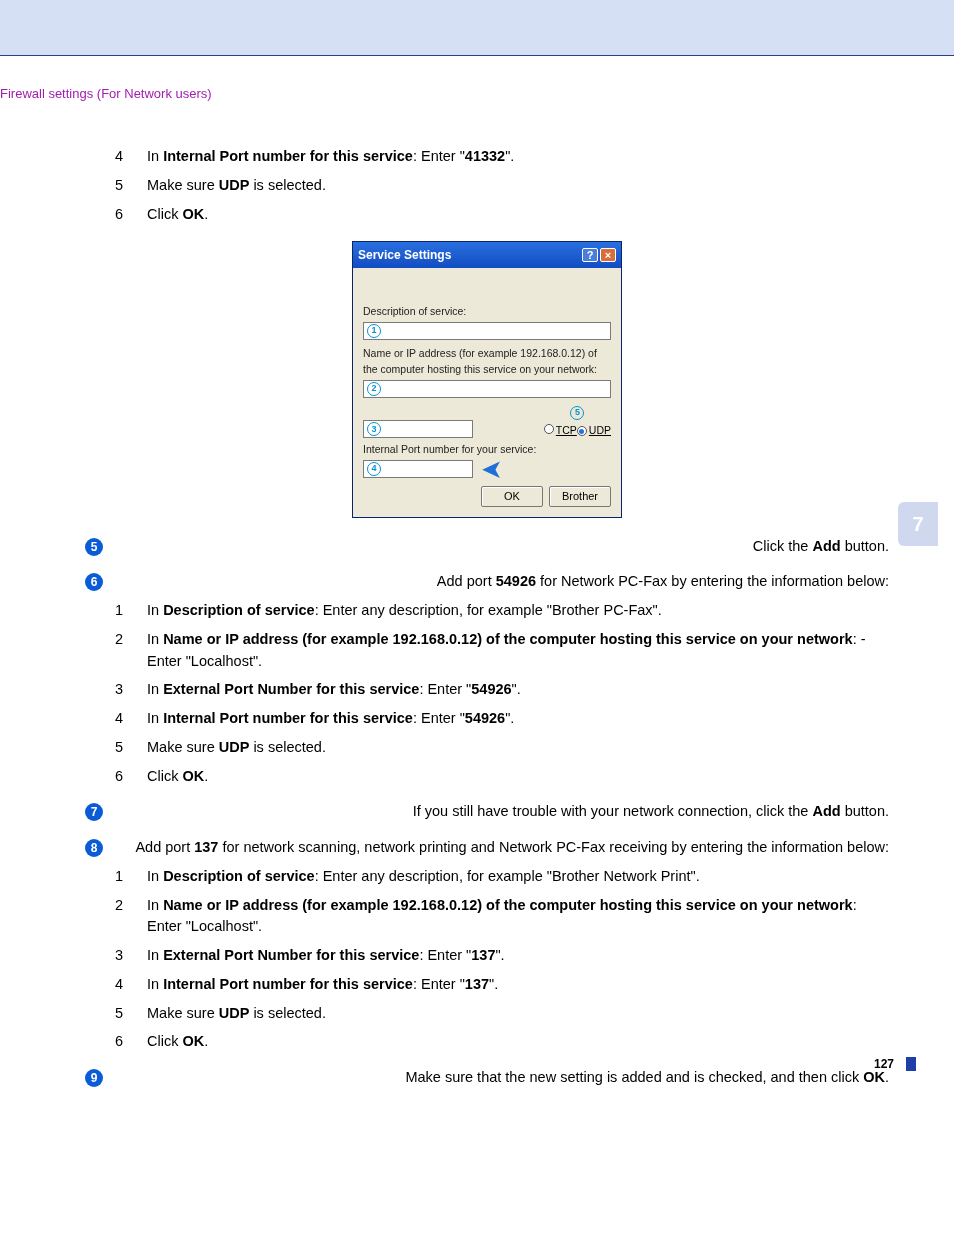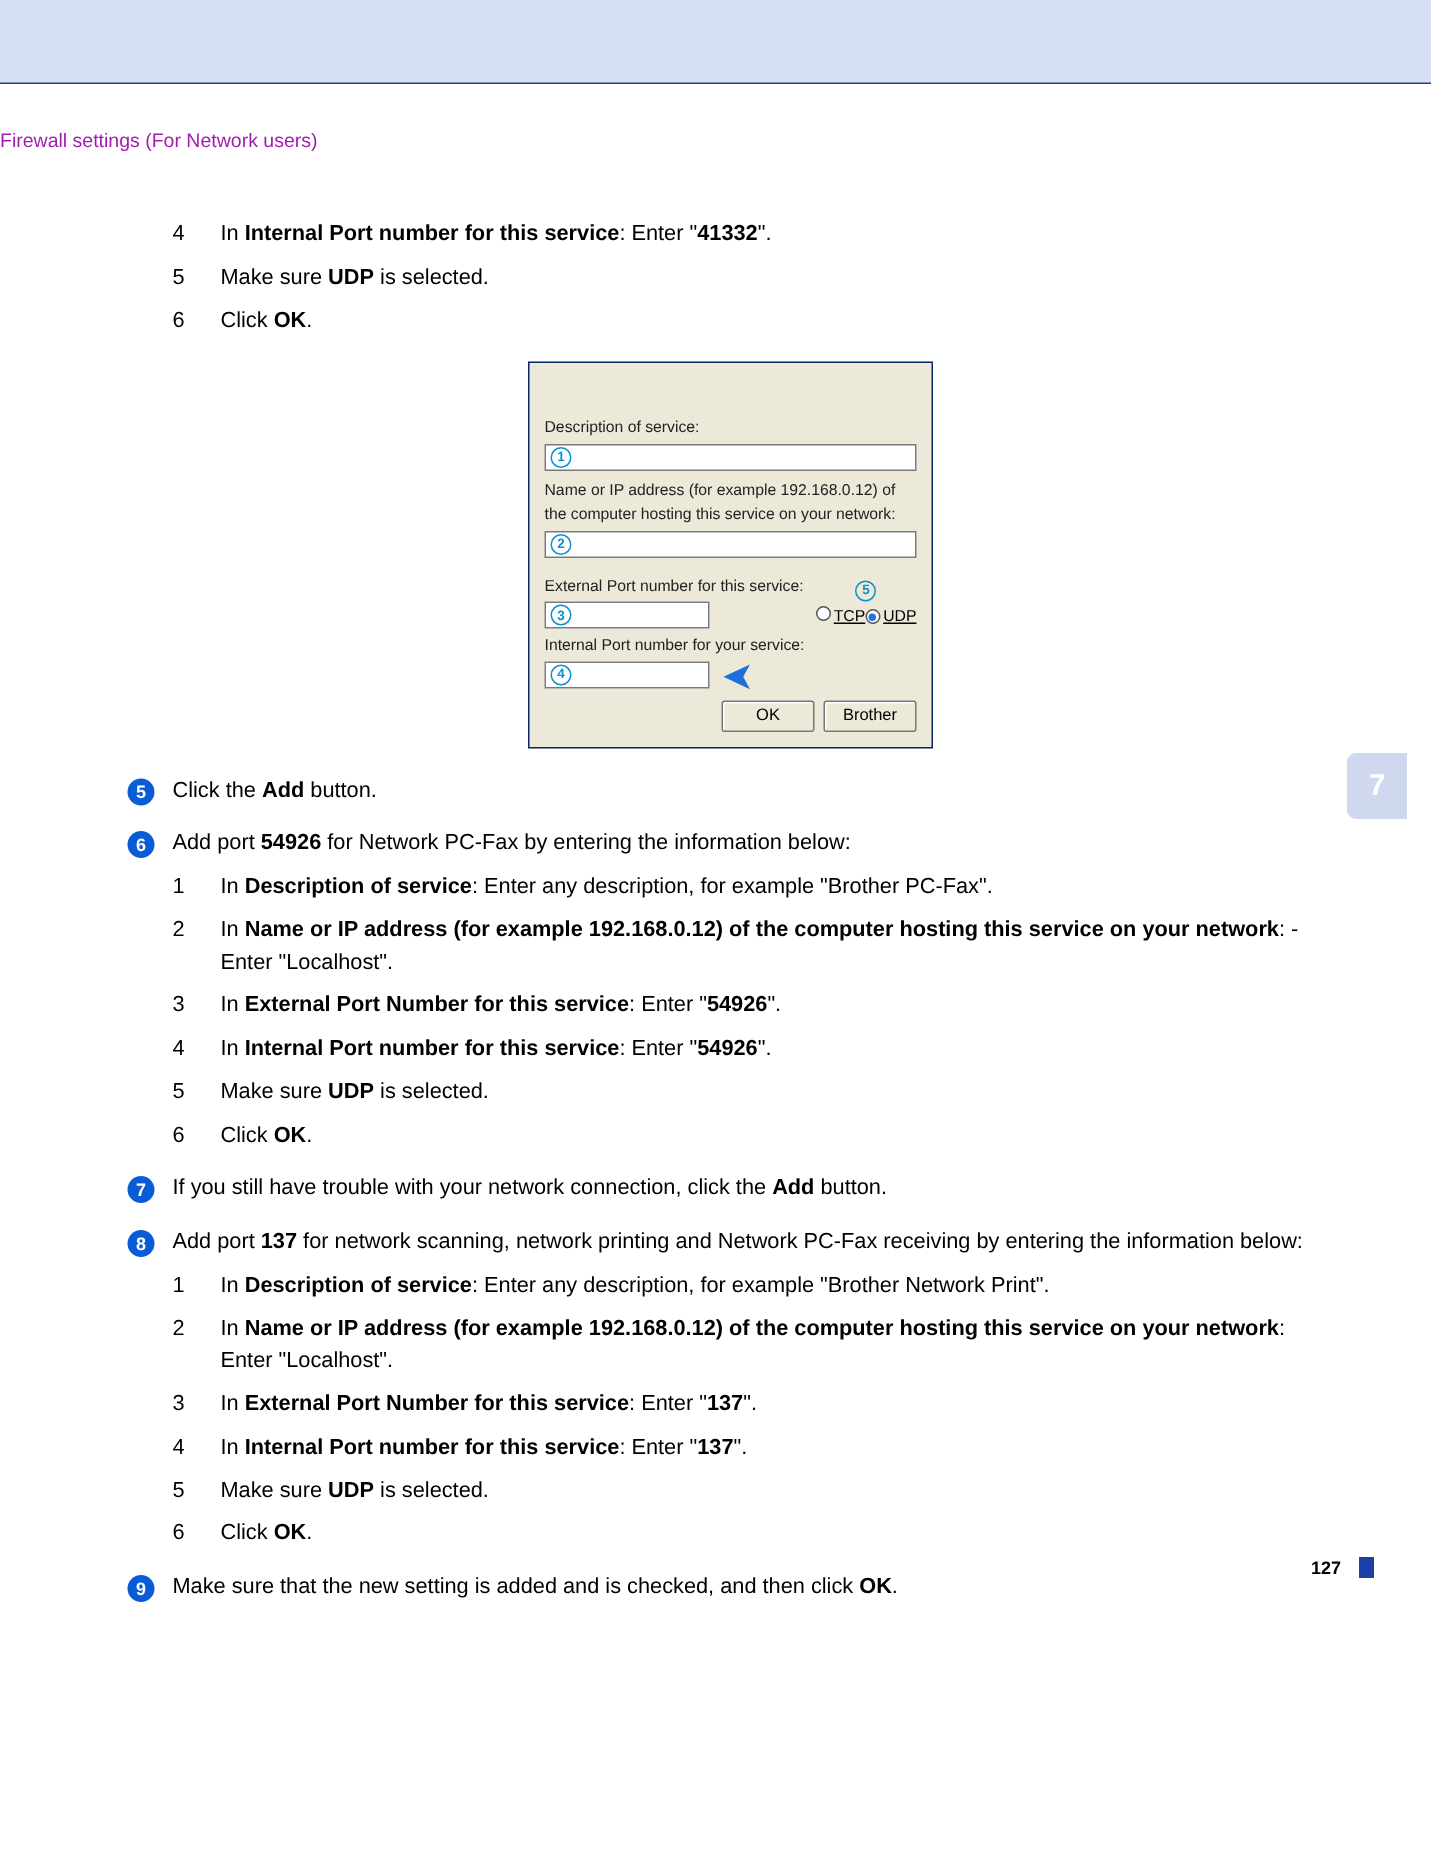--- a/index.html
+++ b/index.html
@@ -48,21 +48,21 @@
     color: #fff;
     font-weight: bold;
     font-size: 12px;
     display: inline-flex;
     align-items: center;
     justify-content: center;
     margin-right: 12px;
     margin-top: 2px;
     flex-shrink: 0;
   }
-  .bullet-step .txt { flex: 1; }
+  .bullet-step .txt { flex: 1; text-align: right; }
   .sub { margin-left: 30px; }
   .b { font-weight: bold; }
   .side-tab {
     position: absolute;
     right: 16px;
     top: 502px;
     width: 40px;
     height: 44px;
     background: #cfd8ef;
     border-radius: 6px 0 0 6px;
@@ -203,35 +203,41 @@
         <span>Make sure <span class="b">UDP</span> is selected.</span>
       </li>
       <li class="num-item">
         <span class="n">6</span>
         <span>Click <span class="b">OK</span>.</span>
       </li>
     </ul>
 
   <div class="dialog-wrap">
     <div class="dialog">
+      <div class="dialog-title">
+        <span>Service Settings</span>
+        <span class="title-btns">
+          <span class="title-btn help">?</span>
+          <span class="title-btn">×</span>
+        </span>
+      </div>
       <div class="dialog-body">
         <span class="lbl">Description of service:</span>
         <div class="dinput">
             <span class="circ">1</span>
           </div>
 
         <span class="lbl" style="margin-top:6px">Name or IP address (for example 192.168.0.12) of the computer hosting this service on your network:</span>
         <div class="dinput">
             <span class="circ">2</span>
           </div>
 
         <div style="margin-top:8px">
           <div class="drow">
             <div class="col" style="flex:1">
-              <span class="lbl">External Port number for this service:</span>
               <div class="dinput" style="width:110px">
                   <span class="circ">3</span>
                 </div>
             </div>
             <div class="col" style="align-items:center">
               <span class="circ" style="margin-bottom:3px">5</span>
               <div class="radio-row">
                 <span><span class="radio"></span><u>TCP</u></span>
                 <span><span class="radio sel"></span><u>UDP</u></span>
               </div>

